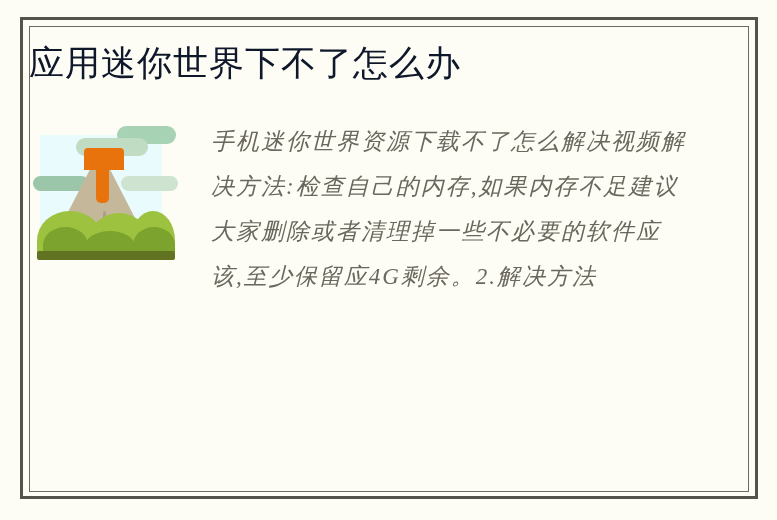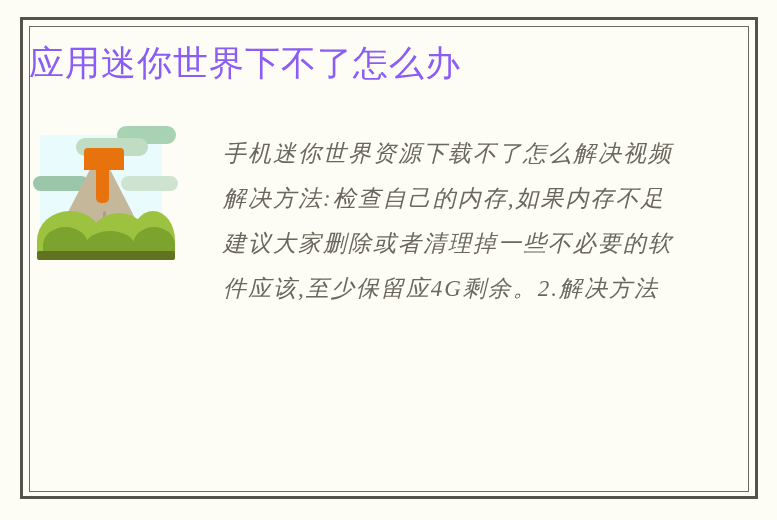--- a/index.html
+++ b/index.html
@@ -44,21 +44,21 @@
 
   .page-title {
     position: absolute;
     left: 29px;
     top: 41px;
     margin: 0;
     font-size: 35px;
     line-height: 44px;
     font-weight: 400;
     letter-spacing: 1px;
-    color: #8b5cf6;
+    color: #0f172a;
     white-space: nowrap;
     font-family: "Liberation Sans", "DejaVu Sans", sans-serif;
   }
 
   .body-row {
     position: absolute;
     left: 33px;
     top: 119px;
     width: 660px;
     display: flex;
@@ -147,21 +147,21 @@
     top: 128px;
     width: 138px;
     height: 9px;
     background: #617320;
     border-radius: 2px;
   }
 
   
   .excerpt {
     flex: 1 1 auto;
-    margin: 12px;
+    margin: 0;
     padding-left: 30px;
     font-family: "Liberation Serif", "DejaVu Serif", serif;
     font-style: italic;
     font-size: 23px;
     line-height: 45px;
     letter-spacing: 2px;
     color: #6a675c;
     word-break: break-all;
   }
 </style>

